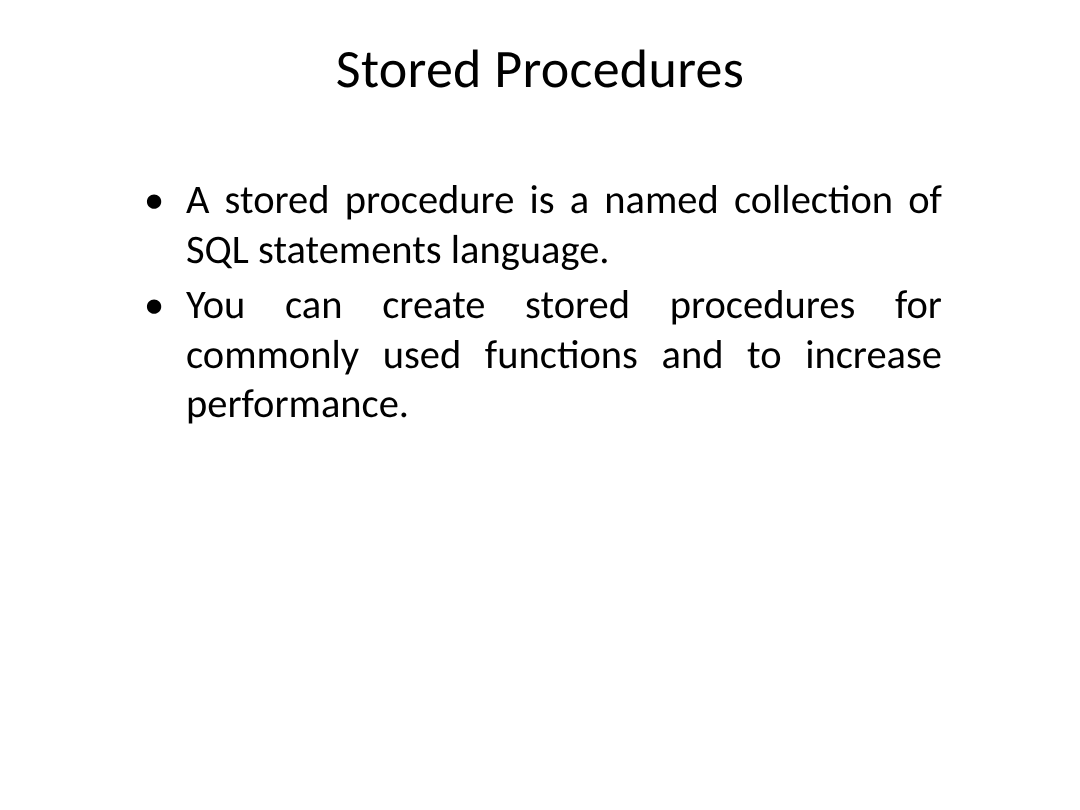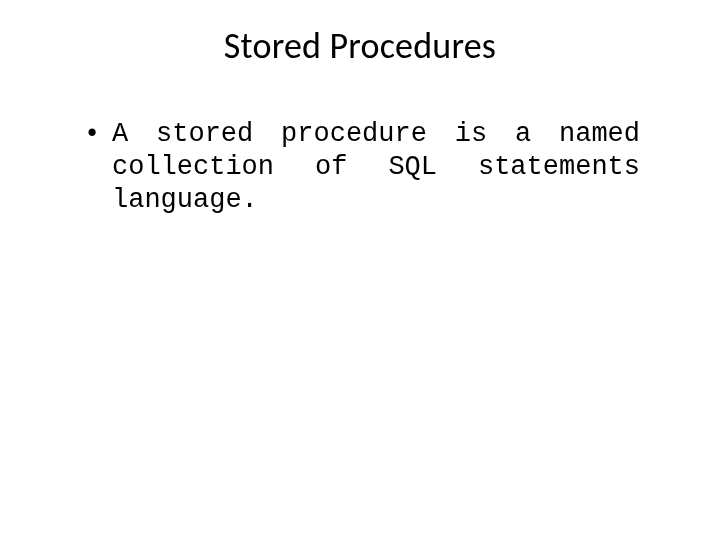--- a/index.html
+++ b/index.html
@@ -19,23 +19,22 @@
   }
   .title {
     text-align: center;
     font-size: 36px;
     font-weight: 400;
     margin: 0 0 50px 0;
     letter-spacing: 0.2px;
   }
   ul.bullets {
     list-style: none;
-    margin: 0;
+    margin: 12px;
     padding: 0 20px 0 20px;
-    font-family: Liberation Mono, monospace;
   }
   ul.bullets li {
     position: relative;
     font-size: 27px;
     line-height: 1.22;
     text-align: justify;
     padding-left: 32px;
     margin-bottom: 4px;
   }
   ul.bullets li::before {
@@ -46,14 +45,15 @@
     font-size: 27px;
   }
 </style>
 </head>
 <body>
 
 <div class="slide">
   <h1 class="title">Stored Procedures</h1>
   <ul class="bullets">
     <li>A stored procedure is a named collection of SQL statements language.</li>
+    <li>You can create stored procedures for commonly used functions and to increase performance.</li>
   </ul>
 </div>
 
 </body></html>

